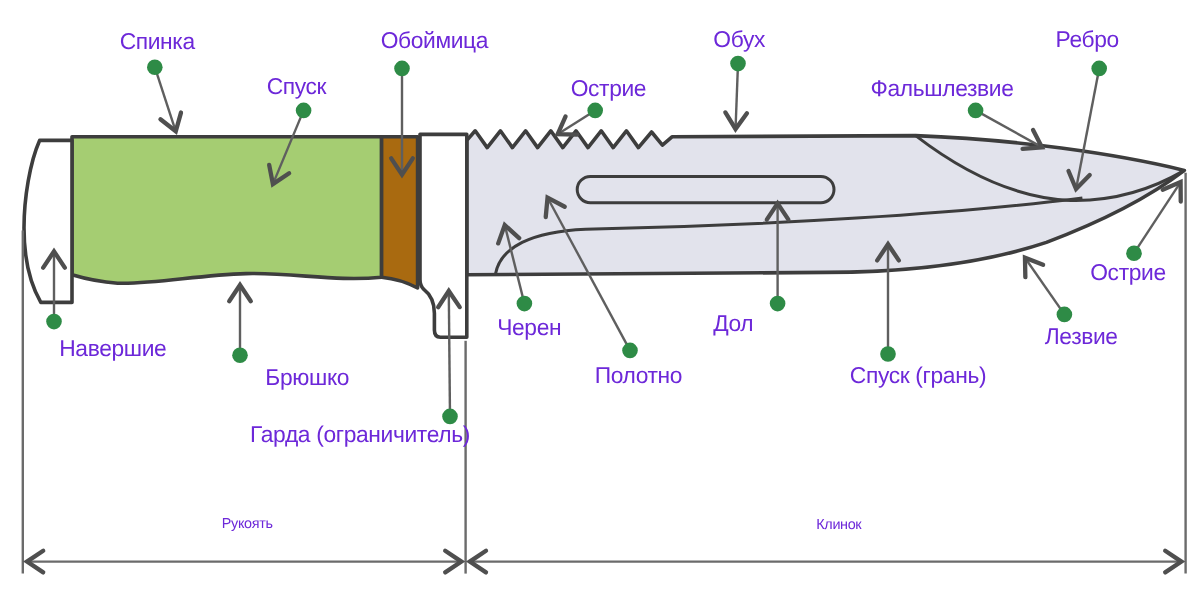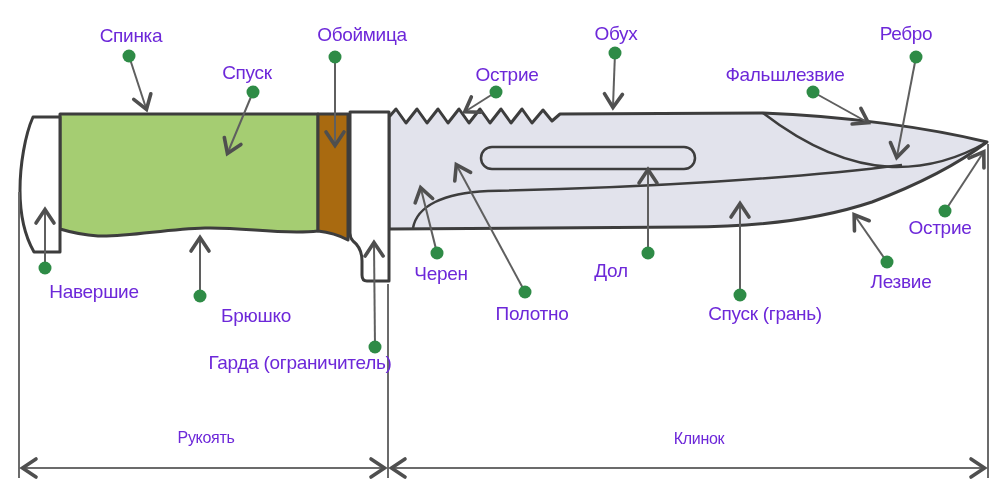--- a/index.html
+++ b/index.html
@@ -7,21 +7,21 @@
     position:relative;width:1000px;height:500px;background:#ffffff;overflow:hidden;
     font-family:"Liberation Sans", sans-serif;
   }
   .stage svg{position:absolute;left:0;top:0;}
   #labels{position:absolute;left:0;top:0;width:100%;height:100%;pointer-events:none;}
   .part-label{
     position:absolute;transform:translateX(-50%);
     font-weight:normal;font-size:19px;line-height:1;color:#6d28d9;white-space:nowrap;
     letter-spacing:-0.3px;
   }
-  .dim-label{font-size:16px;text-align:center;}
+  .dim-label{font-size:12px;text-align:center;}
 </style>
 </head>
 <body>
 
 <div class="stage">
   <svg width="1000" height="500" viewBox="0 0 1000 500">
     <defs>
       <marker id="arrowhead" viewBox="-11 -8 13 16" refX="-1" refY="0" markerWidth="12" markerHeight="12" orient="auto-start-reverse">
         <path d="M -9,-6 L 0,0 L -9,6" fill="none" stroke="#4f4f4f" stroke-width="2.4" stroke-linecap="round"></path>
       </marker>

